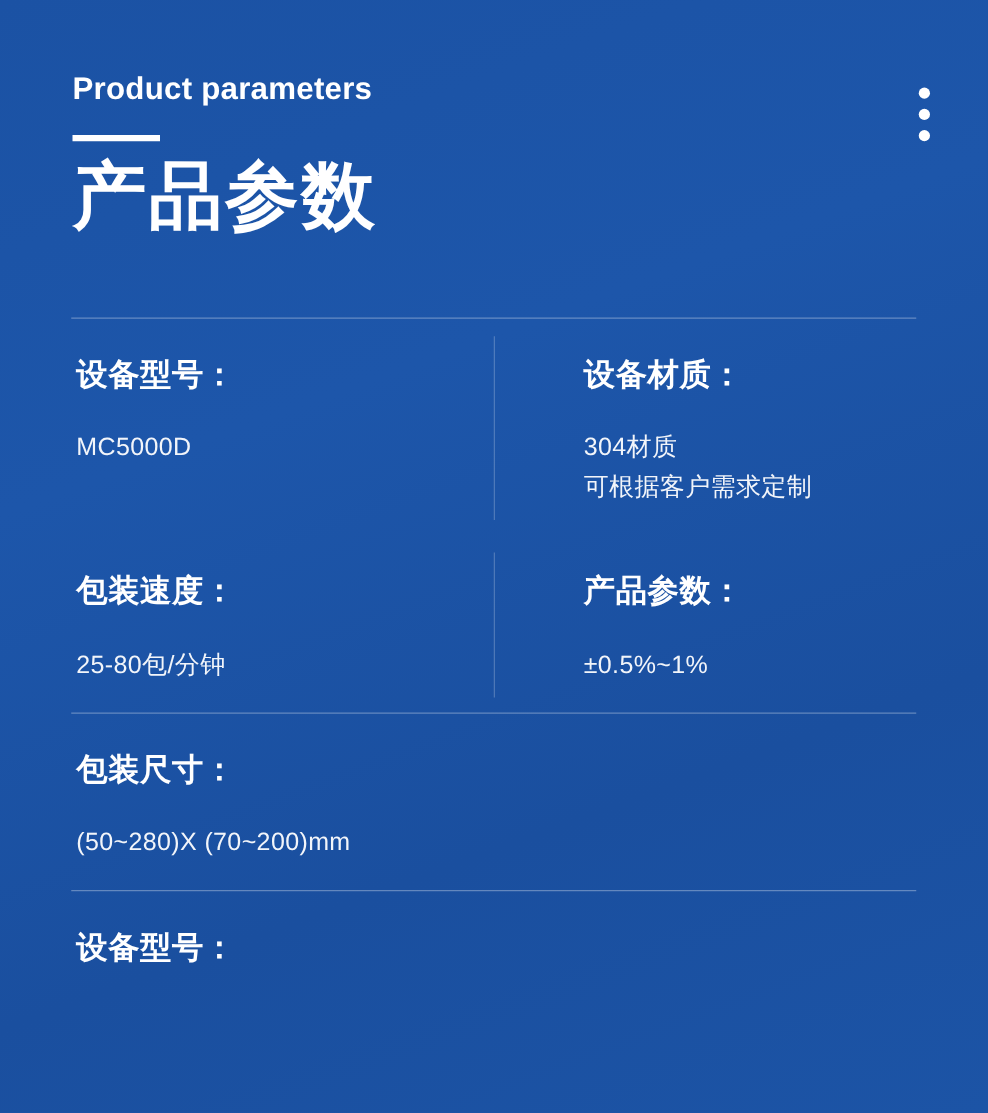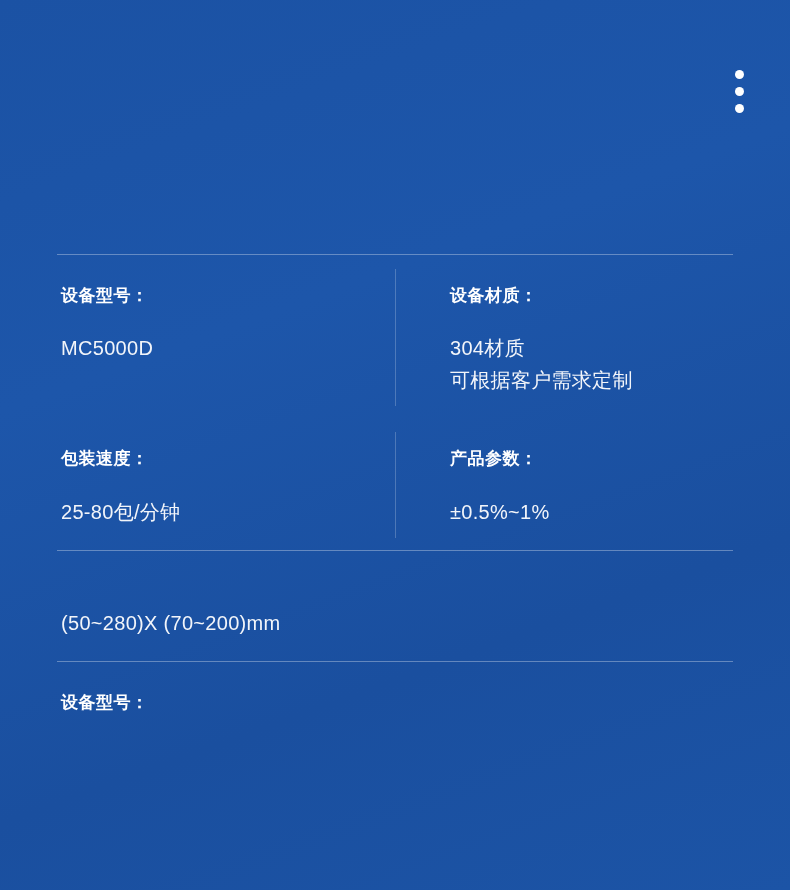--- a/index.html
+++ b/index.html
@@ -95,25 +95,25 @@
     top: 14px;
     bottom: 12px;
     width: 1px;
     background: rgba(255,255,255,0.22);
   }
   .cell {
     box-sizing: border-box;
     padding: 30px 18px 22px 4px;
   }
   .cell.left  { width: 338px; }
-  .cell.right { width: 338px; padding-left: 55px; }
+  .cell.right { width: 338px; padding-left: 72px; }
   .cell.full  { width: 676px; padding-left: 4px; }
 
   .label {
-    font-size: 17px;
+    font-size: 25px;
     font-weight: bold;
     color: #ffffff;
     line-height: 1.25;
     letter-spacing: 0.5px;
     white-space: nowrap;
   }
   .value {
     margin-top: 26px;
     font-size: 20px;
     font-weight: normal;
@@ -131,20 +131,25 @@
     letter-spacing: 0.2px;
     max-width: 690px;
     word-break: break-all;
   }
 </style>
 </head>
 <body>
 
 <div class="page">
 
+  <div class="header">
+    <div class="eyebrow">Product parameters</div>
+    <div class="rule"></div>
+    <div class="title-cn">产品参数</div>
+  </div>
 
   <div class="dots">
     <span></span>
     <span></span>
     <span></span>
   </div>
 
   <div class="specs">
 
     <div class="divider"></div>
@@ -179,20 +184,21 @@
         <div class="value">
           <span class="vline2">±0.5%~1%</span>
         </div>
       </div>
     </div>
 
     <div class="divider"></div>
 
     <div class="grid-row">
       <div class="cell full">
+        <div class="label">包装尺寸：</div>
         <div class="value">
           <span class="vline2">(50~280)X (70~200)mm</span>
         </div>
       </div>
     </div>
 
     <div class="divider"></div>
 
     <div class="grid-row">
       <div class="cell full">

